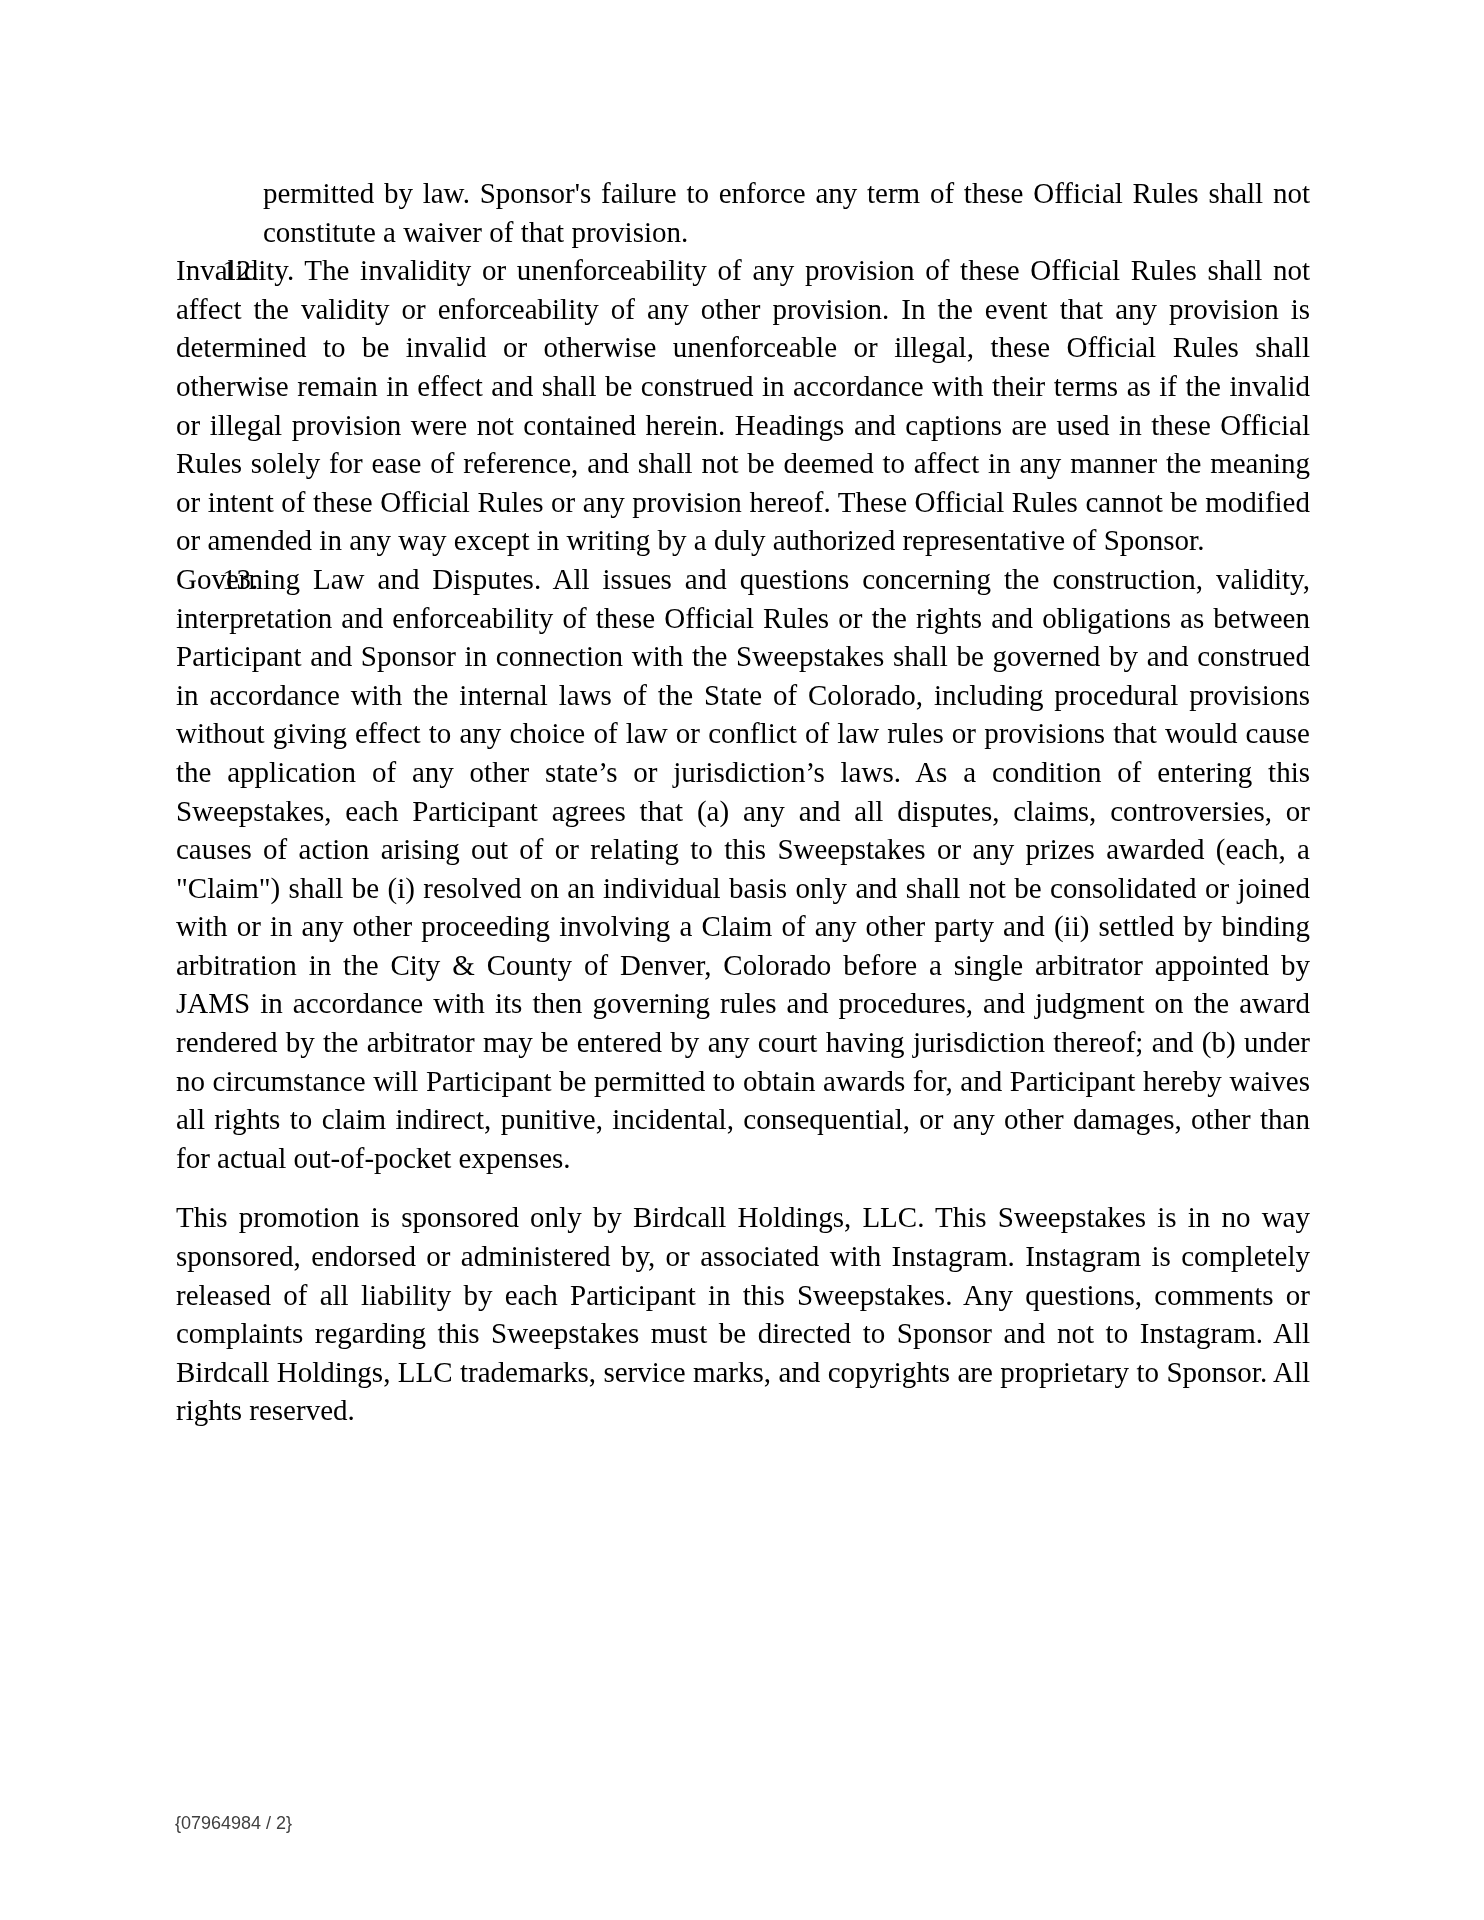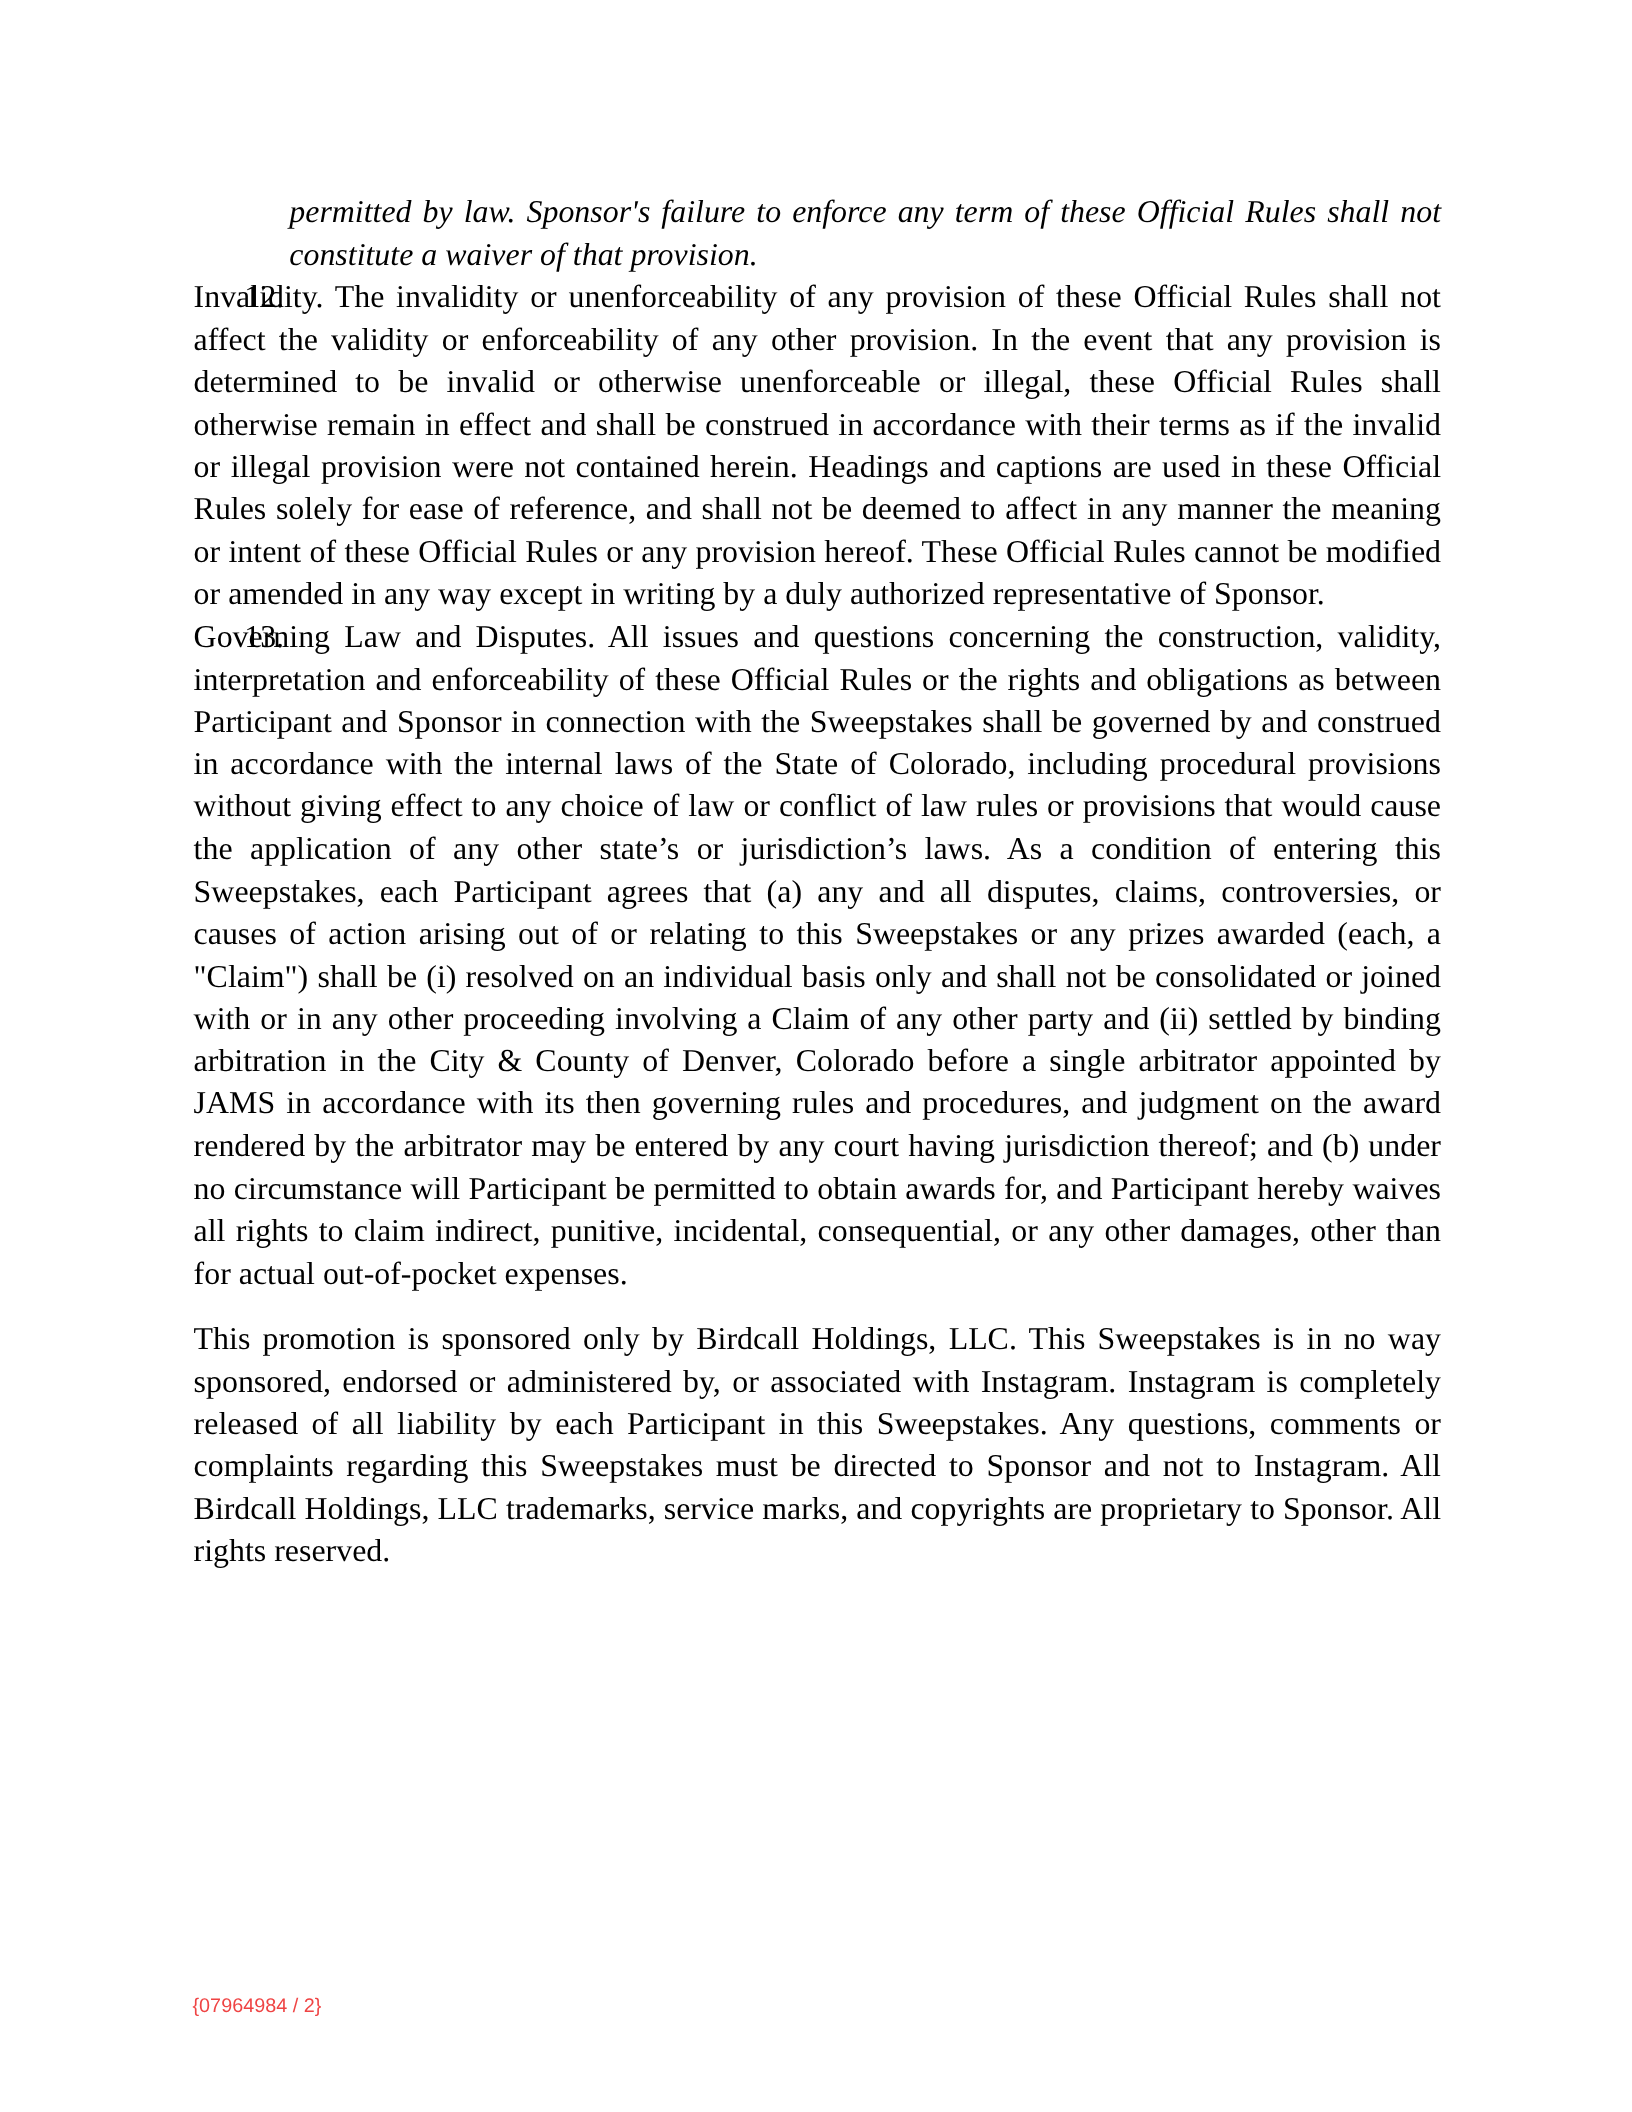--- a/index.html
+++ b/index.html
@@ -23,21 +23,20 @@
     font-size: 29px;
     line-height: 38.6px;
     text-align: justify;
   }
   .content p {
     margin: 0;
     padding: 0;
   }
   .cont-para {
     margin-left: 87px !important;
-    font-style: italic;
   }
   .list-item {
     position: relative;
     padding-left: 87px;
   }
   .list-item .num {
     position: absolute;
     left: 46px;
     top: 0;
   }
@@ -47,21 +46,21 @@
   .closing-para {
     margin-top: 21px !important;
   }
   .footer-ref {
     position: absolute;
     left: 175px;
     top: 1812px;
     font-family: "Liberation Sans", sans-serif;
     font-size: 18px;
     line-height: 22px;
-    color: #ef4444;
+    color: #404040;
   }
 </style>
 </head>
 <body>
 
 <div class="content">
 
   <p class="cont-para">permitted by law. Sponsor's failure to enforce any term of these Official Rules shall not constitute a waiver of that provision.</p>
 
   <p class="list-item">

